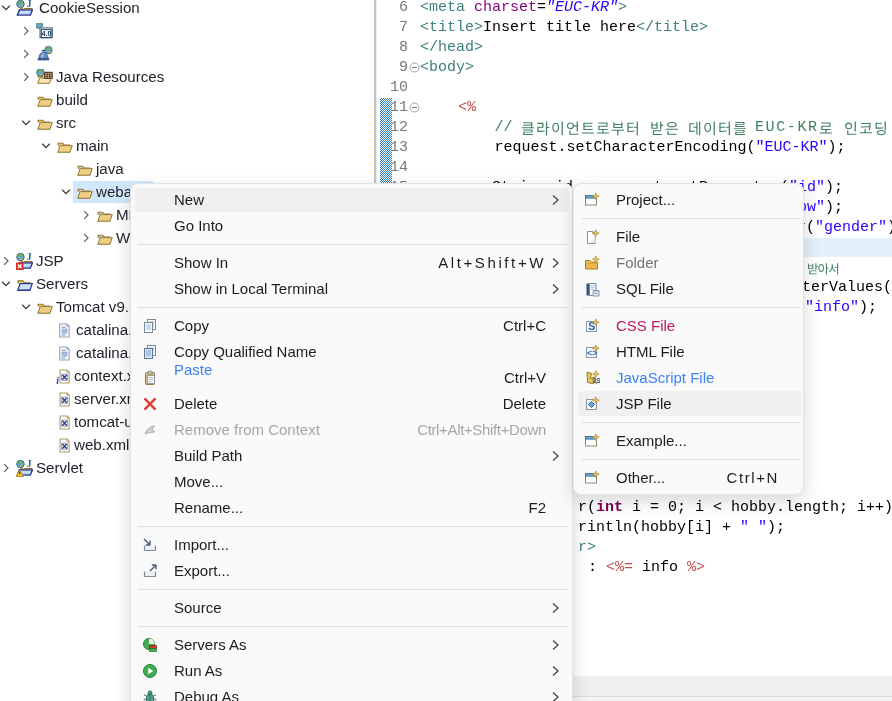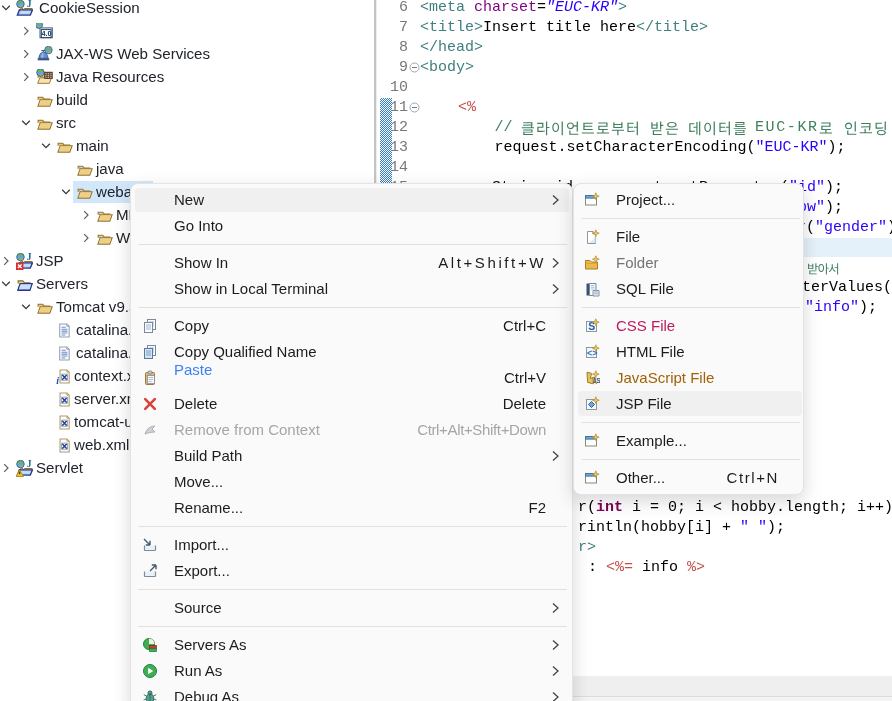--- a/index.html
+++ b/index.html
@@ -47,21 +47,20 @@
       <path d="M7 5.8 C5.8 6.3 5 8.5 4.8 11 L7 11 Z" fill="#9DB8E2"></path>
       <rect x="1.6" y="11.5" width="10.8" height="2" fill="#32568F"></rect>
       <path d="M5 4.2 h4 M7 4.2 v1.5" stroke="#32568F" stroke-width="0.9" fill="none"></path>
       <g transform="translate(7.5,0)">
         <circle cx="4.2" cy="3.8" r="3.4" fill="#5CA8D8"></circle>
         <path d="M2 2.2 a3.4 3.4 0 0 1 4.2-.6 c.6.8-.4 1.8-1.4 1.6 c-1.2-.3-1.6.9-2.8.5 Z" fill="#7FAE3E"></path>
         <path d="M3.4 5.2 c1 .6 2.4.3 3.2-.4 c.8.4.6 1.6-.4 2.2 a3.4 3.4 0 0 1-2.8-.6 Z" fill="#C8B045"></path>
         <circle cx="4.2" cy="3.8" r="3.55" fill="none" stroke="#2F6287" stroke-width="0.8"></circle>
       </g>
     </svg>
-<div class="tl" style="left:56px;top:44px">JAX-WS Web Services</div>
 <svg style="position:absolute;left:21px;top:72px" width="10" height="10" viewBox="0 0 10 10">
       <path d="M3.2 1.2 L7 5 L3.2 8.8" fill="none" stroke="#606060" stroke-width="1.2"></path>
     </svg>
 <svg style="position:absolute;left:36px;top:69px" width="17" height="17" viewBox="0 0 16 16">
       <path d="M2 8.3 V6.5 H5.8 L7 7.8 H12.6 V8.3" fill="#EDC46F" stroke="#97742F" stroke-width="0.9"></path>
       <path d="M3.6 8.3 H14.6 L12.6 13.5 H1.6 Z" fill="#F6E3AE" stroke="#97742F" stroke-width="0.9"></path>
       <g transform="translate(0,-0.5)">
         <circle cx="4.2" cy="3.8" r="3.6" fill="#5CA8D8"></circle>
         <path d="M2 2.2 a3.4 3.4 0 0 1 4.2-.6 c.6.8-.4 1.8-1.4 1.6 c-1.2-.3-1.6.9-2.8.5 Z" fill="#7FAE3E"></path>
         <path d="M3.4 5.2 c1 .6 2.4.3 3.2-.4 c.8.4.6 1.6-.4 2.2 a3.4 3.4 0 0 1-2.8-.6 Z" fill="#C8B045"></path>
@@ -441,21 +440,21 @@
     <text x="2.9" y="11.8" font-family="Liberation Sans" font-size="9" font-weight="bold" fill="#2B70B8">&lt;&gt;</text>
     <path d="M11.8 0.8 L12.7 3.3 L15.2 4.2 L12.7 5.1 L11.8 7.6 L10.9 5.1 L8.4 4.2 L10.9 3.3 Z" fill="#EECB62" stroke="#B9923A" stroke-width="0.8"></path>
   </svg>
 <div class="mi" style="left:616px;top:343px;color:#1C1C1C">HTML File</div>
 <svg style="position:absolute;left:584px;top:370px" width="16" height="16" viewBox="0 0 16 16">
     <path d="M3 2.2 L7.6 3.4 L6.2 8.4 L10.8 7 L9.2 13.8 L3.6 12.4 Z" fill="#E8C55C" stroke="#9A7B2E"></path>
     <path d="M8.2 8.6 L12.8 13.6" stroke="#B9923A" stroke-width="1.6"></path>
     <text x="8.6" y="13.2" font-family="Liberation Sans" font-size="6.5" font-weight="bold" fill="#35537D">JS</text>
     <path d="M11.8 0.8 L12.7 3.3 L15.2 4.2 L12.7 5.1 L11.8 7.6 L10.9 5.1 L8.4 4.2 L10.9 3.3 Z" fill="#EECB62" stroke="#B9923A" stroke-width="0.8"></path>
   </svg>
-<div class="mi" style="left:616px;top:369px;color:#a16207">JavaScript File</div>
+<div class="mi" style="left:616px;top:369px;color:#3b82f6">JavaScript File</div>
 <div style="position:absolute;left:578px;top:391px;width:224px;height:25px;background:#F0F0F0;border-radius:4px"></div>
 <svg style="position:absolute;left:584px;top:396px" width="16" height="16" viewBox="0 0 16 16">
     <rect x="2.5" y="3.5" width="10" height="10" fill="#F4F6F8" stroke="#8A97A5"></rect>
     <path d="M7.5 5.5 L10.5 8.5 L7.5 11.5 L4.5 8.5 Z" fill="#6FA7D8" stroke="#35679E"></path>
     <path d="M11.8 0.8 L12.7 3.3 L15.2 4.2 L12.7 5.1 L11.8 7.6 L10.9 5.1 L8.4 4.2 L10.9 3.3 Z" fill="#EECB62" stroke="#B9923A" stroke-width="0.8"></path>
   </svg>
 <div class="mi" style="left:616px;top:395px;color:#1C1C1C">JSP File</div>
 <div style="position:absolute;left:582px;top:422px;width:218px;height:1px;background:#E0E0E0"></div>
 <svg style="position:absolute;left:584px;top:433px" width="16" height="16" viewBox="0 0 16 16">
     <rect x="1.5" y="3.5" width="11" height="9.5" fill="#FDFDFD" stroke="#8A8A74"></rect>

